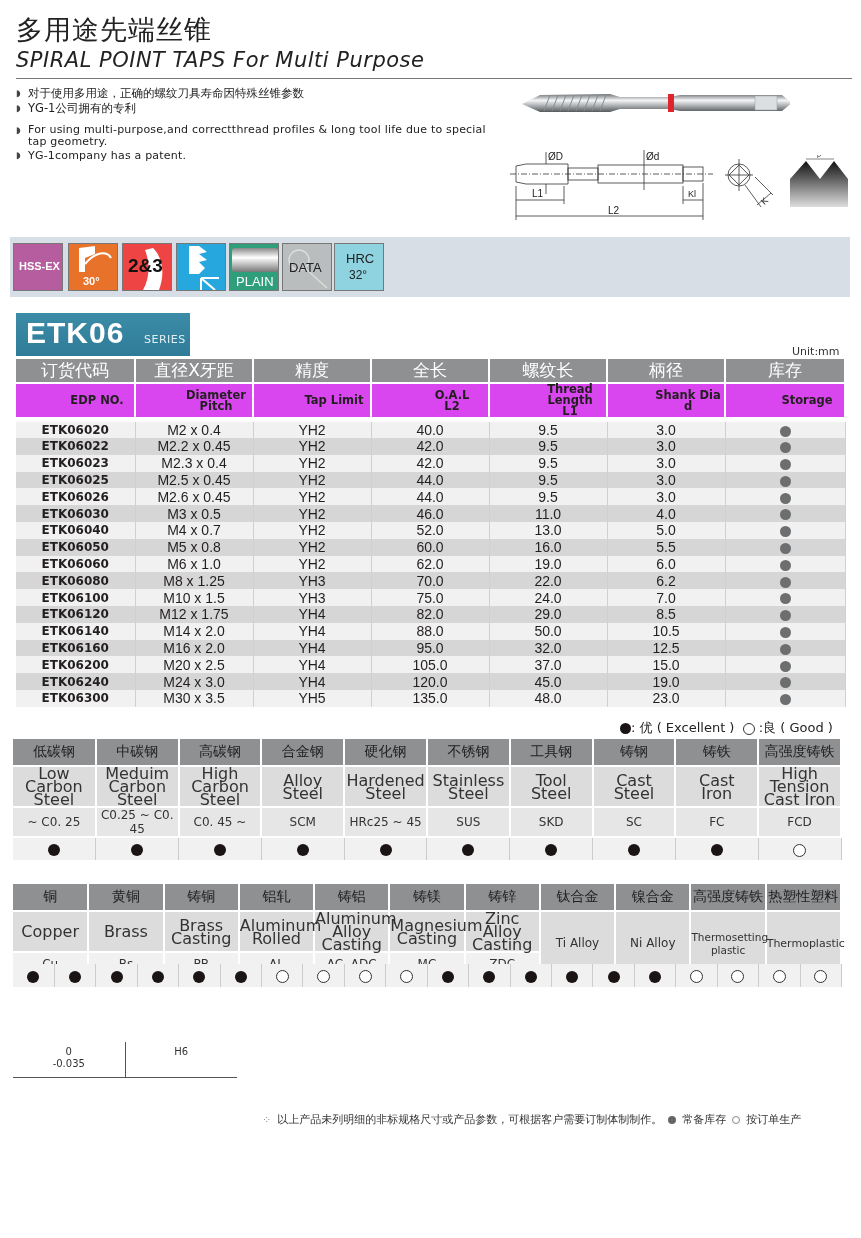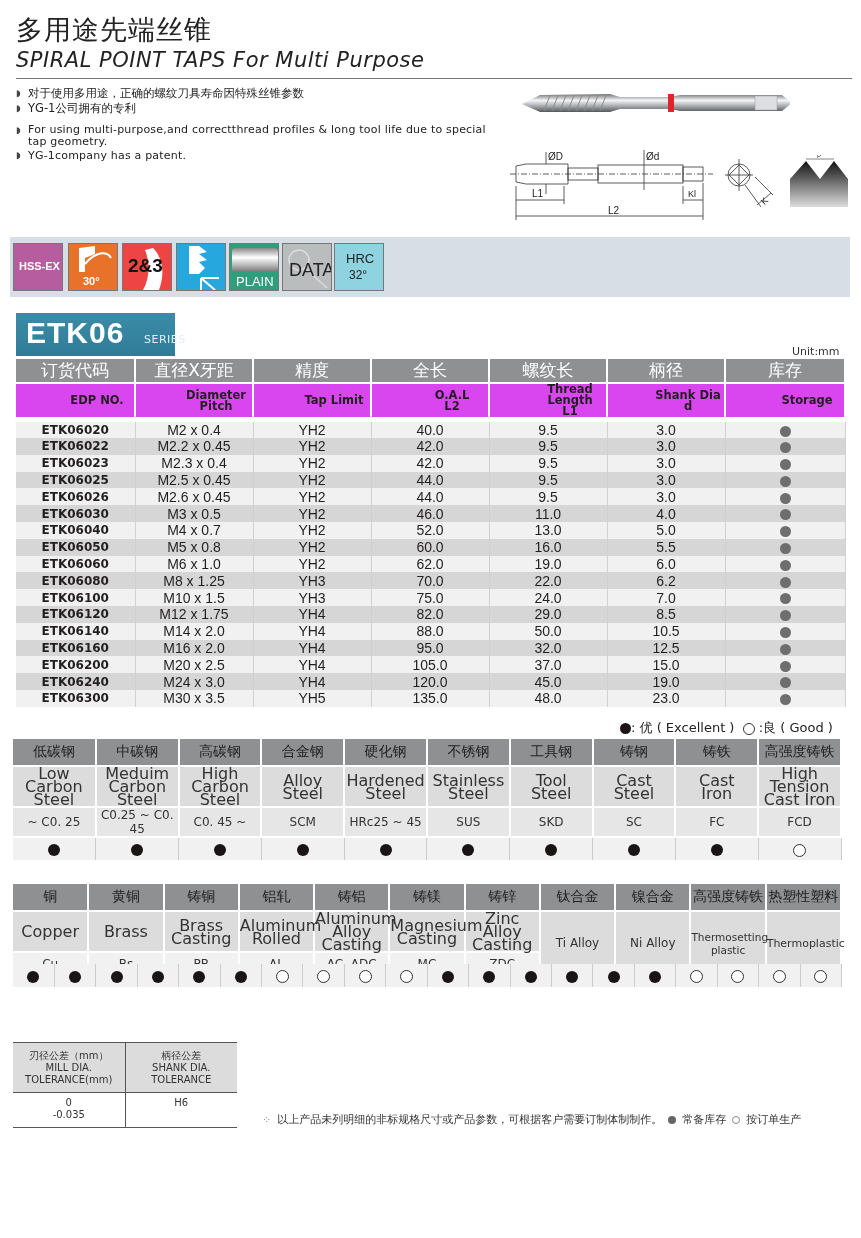--- a/index.html
+++ b/index.html
@@ -23,21 +23,21 @@
   .tap-drawing { left: 508px; top: 142px; width: 210px; height: 84px; }
   .square-drawing { left: 725px; top: 155px; width: 60px; height: 62px; }
   .thread-drawing { left: 790px; top: 155px; width: 60px; height: 52px; }
 
   
   .icon-bar { left: 10px; top: 237px; width: 840px; height: 60px; background: #d7dee6; }
   .ic { position: absolute; top: 6px; width: 50px; height: 48px; border: 1px solid #777; overflow: hidden; }
   .ic span { position: absolute; font-family: "Liberation Sans", sans-serif; }
 
   
-  .series { left: 16px; top: 313px; width: 159px; height: 43px; background: linear-gradient(#3d8ca7, #2e7c97); }
+  .series { left: 16px; top: 313px; width: 174px; height: 43px; background: linear-gradient(#3d8ca7, #2e7c97); }
   .series .big { position: absolute; left: 10px; top: 3px; font-size: 30px; font-weight: bold; color: #fff; letter-spacing: 1px; font-family: "Liberation Sans", sans-serif; }
   .series .small { position: absolute; left: 128px; top: 20px; font-size: 11px; color: #e3eef3; letter-spacing: 0.5px; }
   .unit { left: 792px; top: 345px; font-size: 11px; color: #333; }
 
   
   .main-table { left: 16px; top: 359px; width: 829px; border-collapse: collapse; table-layout: fixed; }
   .main-table td, .main-table th { text-align: center; padding: 0; border-right: 2px solid #fff; }
   .main-table tr.cn th { background: #8f9092; color: #fff; font-weight: normal; font-size: 17px; height: 24px; border-bottom: 2px solid #fff; }
   .main-table tr.en th { background: #d946ef; color: #231f20; font-weight: bold; font-size: 11.5px; height: 28px; line-height: 11px; border-bottom: 5px solid #fff; padding-left: 44px; }
   .main-table tbody td { height: 16.8px; font-size: 14px; line-height: 16px; font-family: "Liberation Sans", sans-serif; border-right: 1px solid #d0d0d0; }
@@ -208,21 +208,21 @@
         </defs>
         <rect x="2" y="4" width="46" height="24" rx="3" fill="url(#pl)"></rect>
       </svg>
     <span style="left:6px; top:30px; color:#fff; font-size:13px;">PLAIN</span>
   </div>
   <div class="ic" style="left:272px; background:#b9bdbe;">
     <svg width="50" height="48" style="position:absolute;left:0;top:0">
         <circle cx="16" cy="16" r="10" stroke="#ddd" stroke-width="1.5" fill="none"></circle>
         <line x1="22" y1="24" x2="44" y2="44" stroke="#ddd" stroke-width="1.5"></line>
       </svg>
-    <span style="left:6px; top:16px; color:#222; font-size:18px;">DATA</span>
+    <span style="left:6px; top:16px; color:#222; font-size:13px;">DATA</span>
   </div>
   <div class="ic" style="left:324px; background:#8fd3e0;">
     <span style="left:11px; top:7px; color:#222; font-size:13px;">HRC</span>
     <span style="left:14px; top:24px; color:#222; font-size:12px;">32°</span>
   </div>
 </div>
 
 <div class="abs series">
   <span class="big">ETK06</span>
   <span class="small">SERIES</span>
@@ -535,24 +535,20 @@
         <td><span class="wh"></span></td>
         <td><span class="wh"></span></td>
         <td><span class="wh"></span></td>
         <td><span class="wh"></span></td>
       </tr>
     </tbody>
 </table>
 
 <table class="abs tol">
   <tbody>
-    <tr class="th">
-      <td><span>刃径公差（mm）</span><br><span>MILL DIA.</span><br><span>TOLERANCE(mm)</span></td>
-      <td><span>柄径公差</span><br><span>SHANK DIA.</span><br><span>TOLERANCE</span></td>
-    </tr>
     <tr class="tv">
       <td><span>0</span><br><span>-0.035</span></td>
       <td>H6</td>
     </tr>
   </tbody>
 </table>
 
 <div class="abs footnote">
   <span class="bull">⁘</span>
   <span>以上产品未列明细的非标规格尺寸或产品参数，可根据客户需要订制体制制作。</span>

